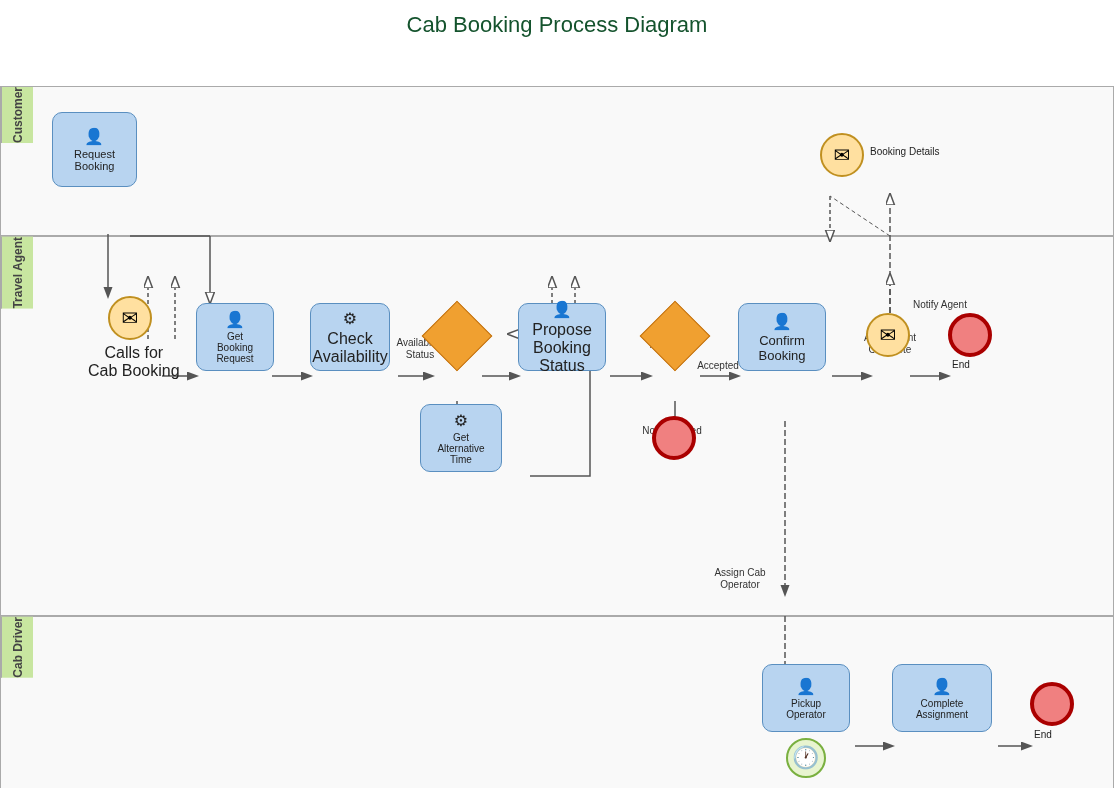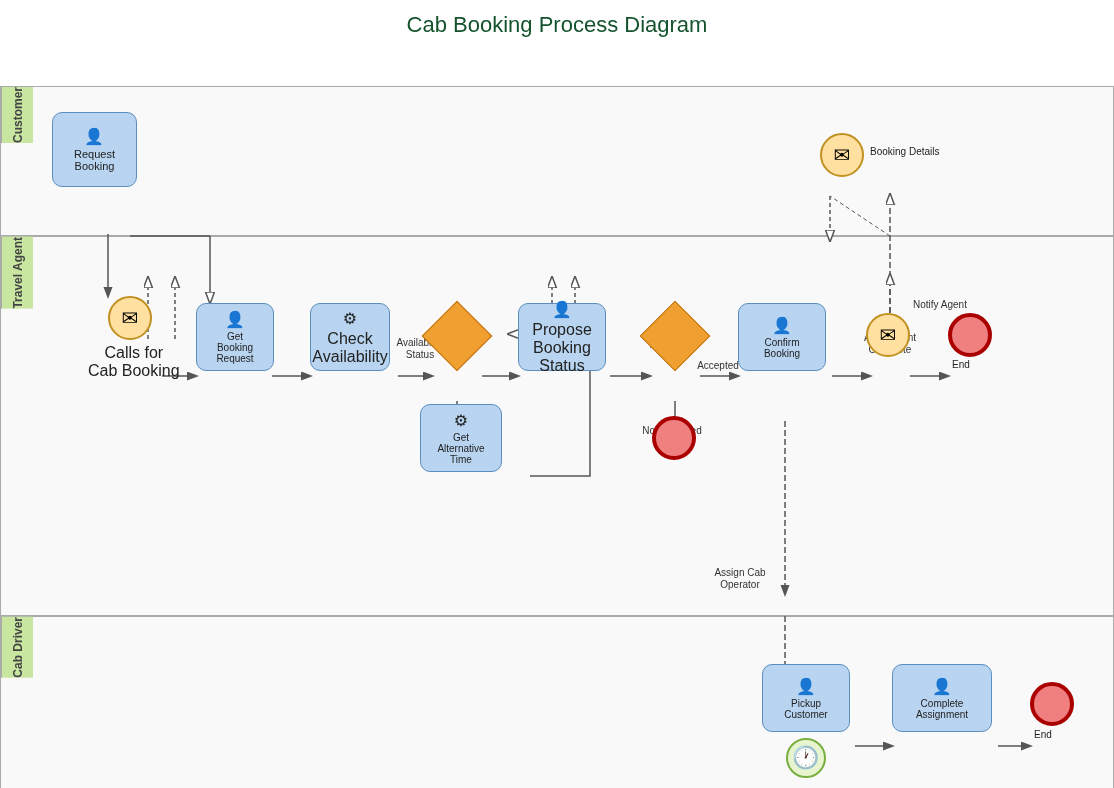--- a/index.html
+++ b/index.html
@@ -289,36 +289,36 @@
 
   <div class="node" style="left:650px; top:265px; width:50px; height:50px;">
     <div class="gateway"></div>
   </div>
 
   <div class="node event-circle event-end" style="left:652px; top:370px; width:44px; height:44px;">
   </div>
 
   <div class="node task-box" style="left:738px; top:257px; width:88px; height:68px;">
     <span class="task-icon">👤</span>
-    <span style="font-size:10px; white-space:pre-line;">Confirm
+    <span style="font-size:13px; white-space:pre-line;">Confirm
 Booking</span>
   </div>
 
   <div class="node event-circle event-message" style="left:866px; top:267px; width:44px; height:44px;">
     <span style="font-size:20px;">✉</span>
   </div>
 
   <div class="node event-circle event-end" style="left:948px; top:267px; width:44px; height:44px;">
   </div>
   <div class="node-label" style="left:952px; top:313px;">End</div>
 
   <div class="node task-box" style="left:762px; top:618px; width:88px; height:68px;">
     <span class="task-icon">👤</span>
     <span style="font-size:10px; white-space:pre-line;">Pickup
-Customer</span>
+Operator</span>
   </div>
 
   <div class="node timer-circle" style="left:786px; top:692px; width:40px; height:40px; font-size:22px;">
     🕐
   </div>
 
   <div class="node task-box" style="left:892px; top:618px; width:100px; height:68px;">
     <span class="task-icon">👤</span>
     <span style="font-size:10px; white-space:pre-line;">Complete
 Assignment</span>

